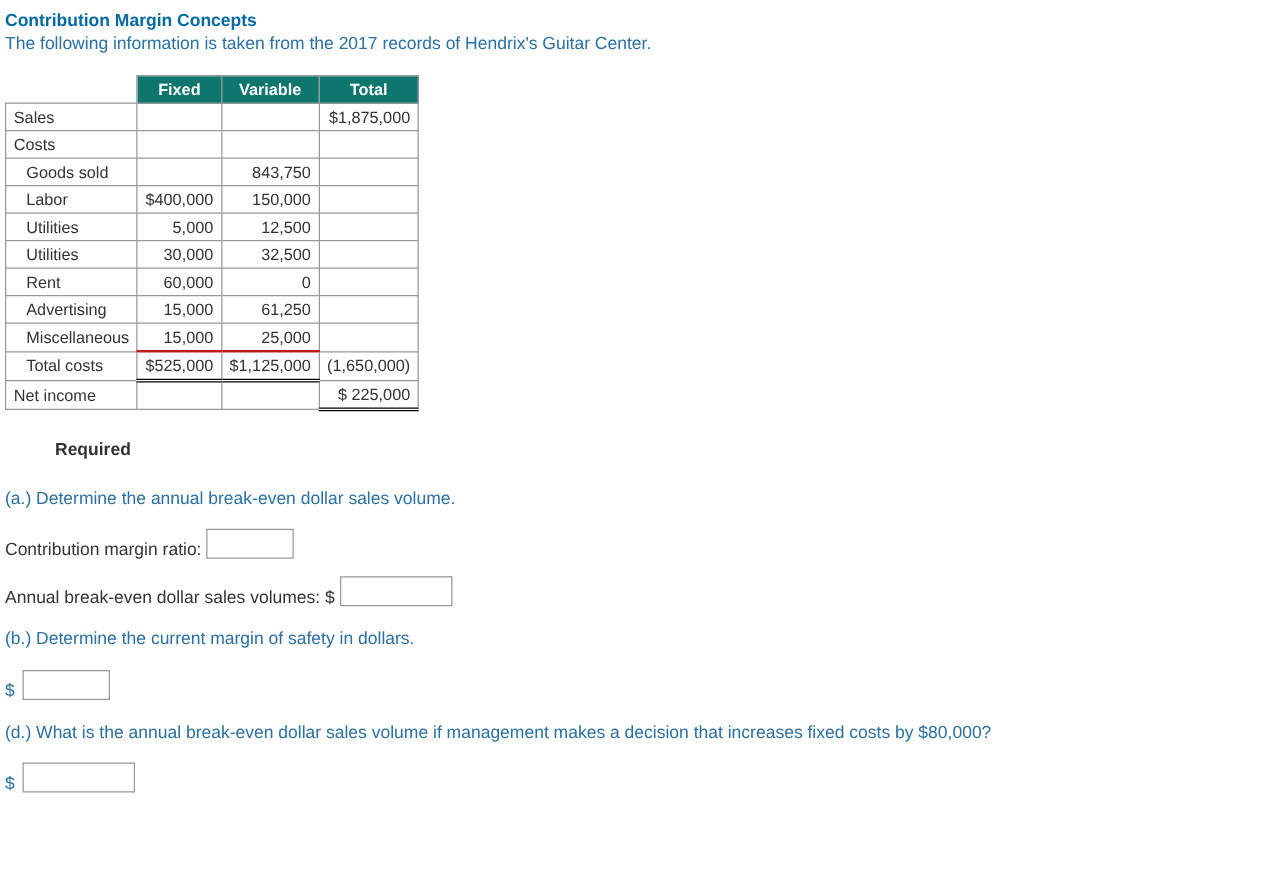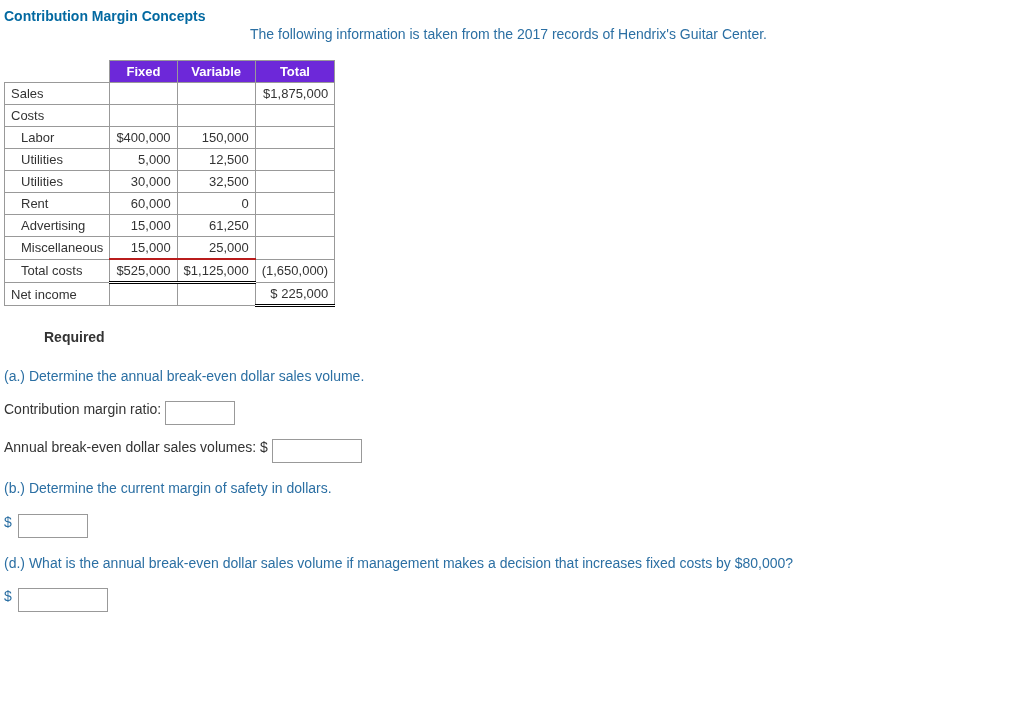--- a/index.html
+++ b/index.html
@@ -13,35 +13,34 @@
     }
     .title {
       font-weight: bold;
       color: #0369a1;
       margin-bottom: 2px;
       font-size: 14px;
     }
     .intro {
       color: #2b6fa3;
       margin-bottom: 18px;
-      text-align: center;
     }
     table.data {
       border-collapse: collapse;
       margin-bottom: 22px;
       font-size: 13px;
     }
     table.data th, table.data td {
       border: 1px solid #999;
       padding: 3px 6px;
       text-align: right;
       white-space: nowrap;
     }
     table.data th {
-      background: #6d28d9;
+      background: #0f766e;
       color: #fff;
       text-align: center;
       font-weight: bold;
     }
     table.data th.empty {
       background: #fff;
       border: none;
     }
     table.data td.label {
       text-align: left;
@@ -65,21 +64,21 @@
       margin-bottom: 20px;
       padding-left: 40px;
     }
     .question {
       color: #2b6fa3;
       margin-bottom: 14px;
       line-height: 1.6;
     }
     .question-row {
       display: flex;
-      align-items: flex-start;
+      align-items: flex-end;
       gap: 4px;
       margin-bottom: 14px;
       color: #2b6fa3;
     }
     .question-row .dark {
       color: #333;
     }
     input.answer {
       border: 1px solid #999;
       height: 24px;
@@ -113,20 +112,26 @@
     <td></td>
     <td>$1,875,000</td>
   </tr>
   <tr>
     <td class="label">Costs</td>
     <td></td>
     <td></td>
     <td></td>
   </tr>
   <tr>
+    <td class="indent">Goods sold</td>
+    <td></td>
+    <td>843,750</td>
+    <td></td>
+  </tr>
+  <tr>
     <td class="indent">Labor</td>
     <td>$400,000</td>
     <td>150,000</td>
     <td></td>
   </tr>
   <tr>
     <td class="indent">Utilities</td>
     <td>5,000</td>
     <td>12,500</td>
     <td></td>

